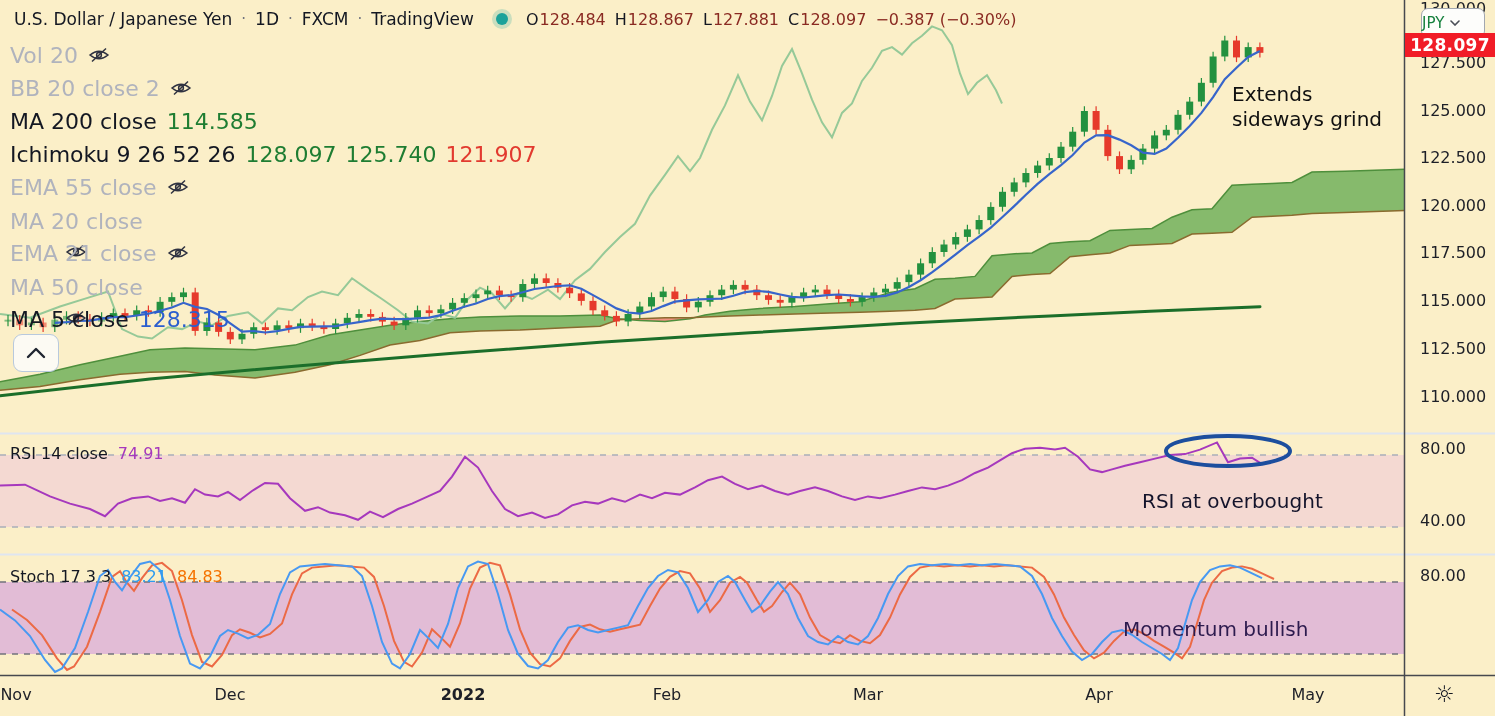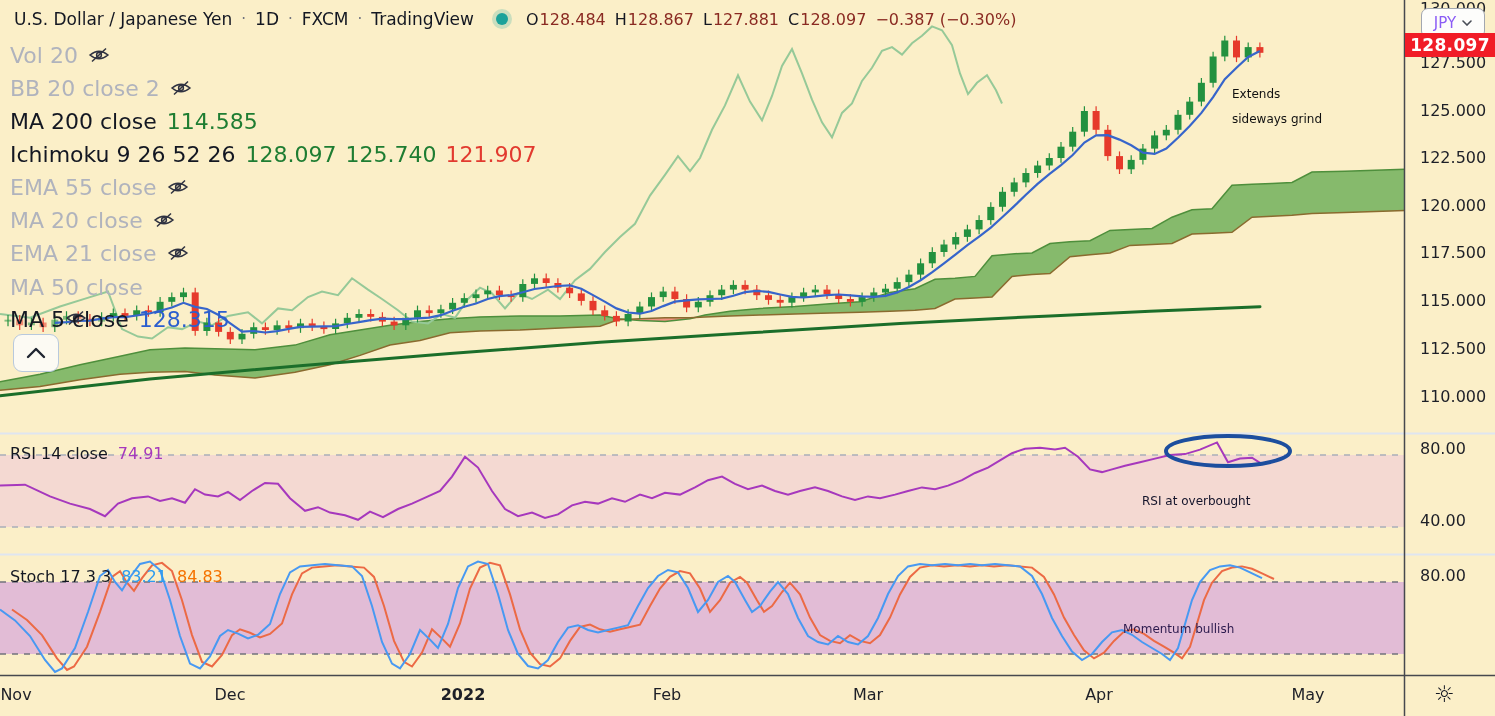--- a/index.html
+++ b/index.html
@@ -15,26 +15,26 @@
   .ohlc .vl{color:#8a2a22;}
   .ohlc .pair{display:flex;gap:1px;}
   
   .lrow{position:absolute;left:10px;height:22px;display:flex;align-items:center;gap:10px;font-size:22px;z-index:5;cursor:default;}
   .lrow.hid{color:#b0b3bd;}
   .lrow .vals{display:flex;gap:9px;}
   .eye{display:inline-flex;align-items:center;}
   
   .pane-label{position:absolute;left:10px;display:flex;gap:10px;font-size:16px;z-index:5;white-space:nowrap;}
   
-  .annot{position:absolute;z-index:6;font-size:12px;line-height:25px;white-space:nowrap;}
+  .annot{position:absolute;z-index:6;font-size:20px;line-height:25px;white-space:nowrap;}
   
   .price-axis{position:absolute;left:1405px;top:0;width:90px;height:676px;z-index:4;}
   .tick{position:absolute;left:15px;font-size:16px;color:#1d1f27;white-space:nowrap;}
   .jpy-btn{position:absolute;left:16px;top:8px;width:62px;height:28px;background:#fdfdfb;border:1px solid #a2a7b0;border-radius:7px;
-           display:flex;align-items:center;justify-content:center;gap:6px;font-size:15px;color:#8b5cf6;z-index:7;cursor:pointer;}
+           display:flex;align-items:center;gap:6px;font-size:15px;color:#15803d;z-index:7;cursor:pointer;}
   .price-tag{position:absolute;left:0;top:33px;width:90px;height:24px;background:#f11c27;color:#fff;font-weight:bold;font-size:17px;
              display:flex;align-items:center;justify-content:center;z-index:8;letter-spacing:.3px;}
   
   .time-axis{position:absolute;left:0;top:676px;width:1495px;height:40px;z-index:4;}
   .tlabel{position:absolute;top:9px;font-size:16px;transform:translateX(-50%);color:#1d1f27;}
   .tlabel.bold{font-weight:bold;}
   .sun{position:absolute;left:1434px;top:5px;font-size:23px;color:#131722;cursor:pointer;}
   
   .collapse-btn{position:absolute;left:13px;top:334px;width:44px;height:36px;border-radius:9px;border:1.5px solid #b8c9dd;
                 background:rgba(252,252,250,.85);display:flex;align-items:center;justify-content:center;z-index:6;cursor:pointer;}
@@ -402,21 +402,21 @@
       <div class="lrow hid" style="top: 176px;">
         <span>EMA 55 close</span>
         <span class="eye">
           <svg width="22" height="16" viewBox="0 0 22 16">
             <path d="M2 8 Q11 0.5 20 8 Q11 15.5 2 8 Z" fill="none" stroke="#2f3241" stroke-width="1.5"></path>
             <circle cx="11" cy="8" r="2.4" fill="none" stroke="#2f3241" stroke-width="1.5"></circle>
             <line x1="4" y1="14.5" x2="18" y2="1.5" stroke="#2f3241" stroke-width="1.5"></line>
           </svg>
         </span>
       </div>
-      <div class="lrow hid" style="top: 209px;">
+      <div class="lrow hid" style="top: 209px; flex-direction: column;">
         <span>MA 20 close</span>
         <span class="eye">
           <svg width="22" height="16" viewBox="0 0 22 16">
             <path d="M2 8 Q11 0.5 20 8 Q11 15.5 2 8 Z" fill="none" stroke="#2f3241" stroke-width="1.5"></path>
             <circle cx="11" cy="8" r="2.4" fill="none" stroke="#2f3241" stroke-width="1.5"></circle>
             <line x1="4" y1="14.5" x2="18" y2="1.5" stroke="#2f3241" stroke-width="1.5"></line>
           </svg>
         </span>
       </div>
       <div class="lrow hid" style="top: 242px; text-align: center;">

